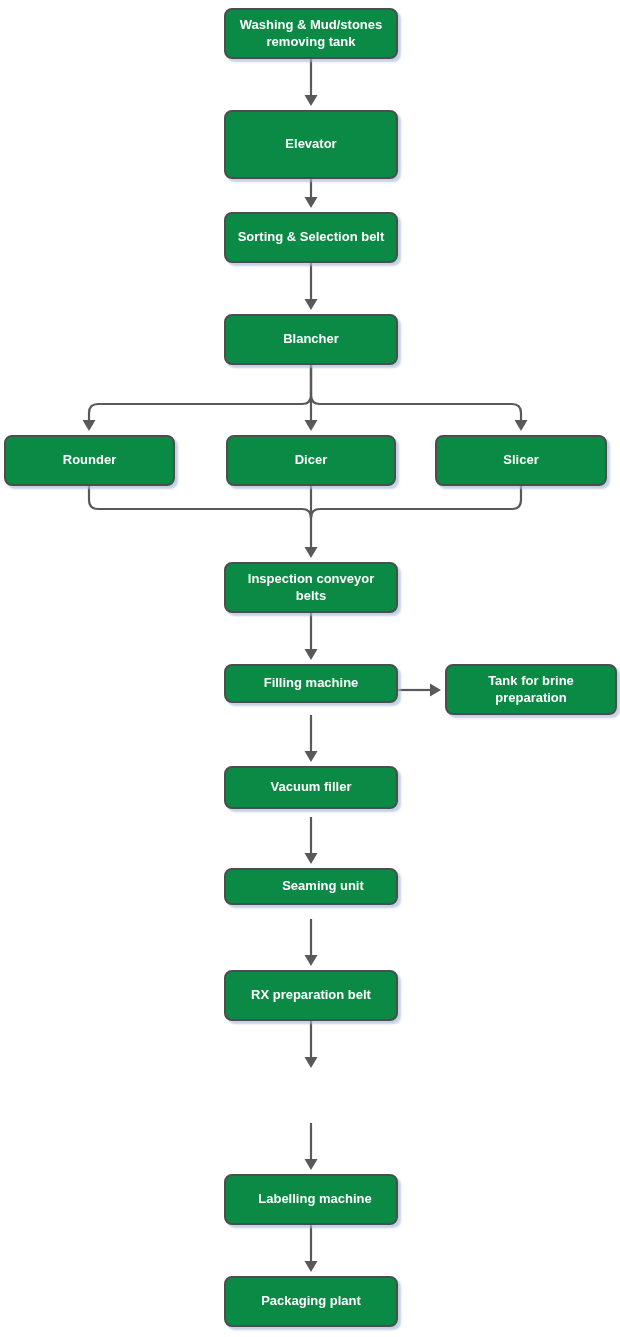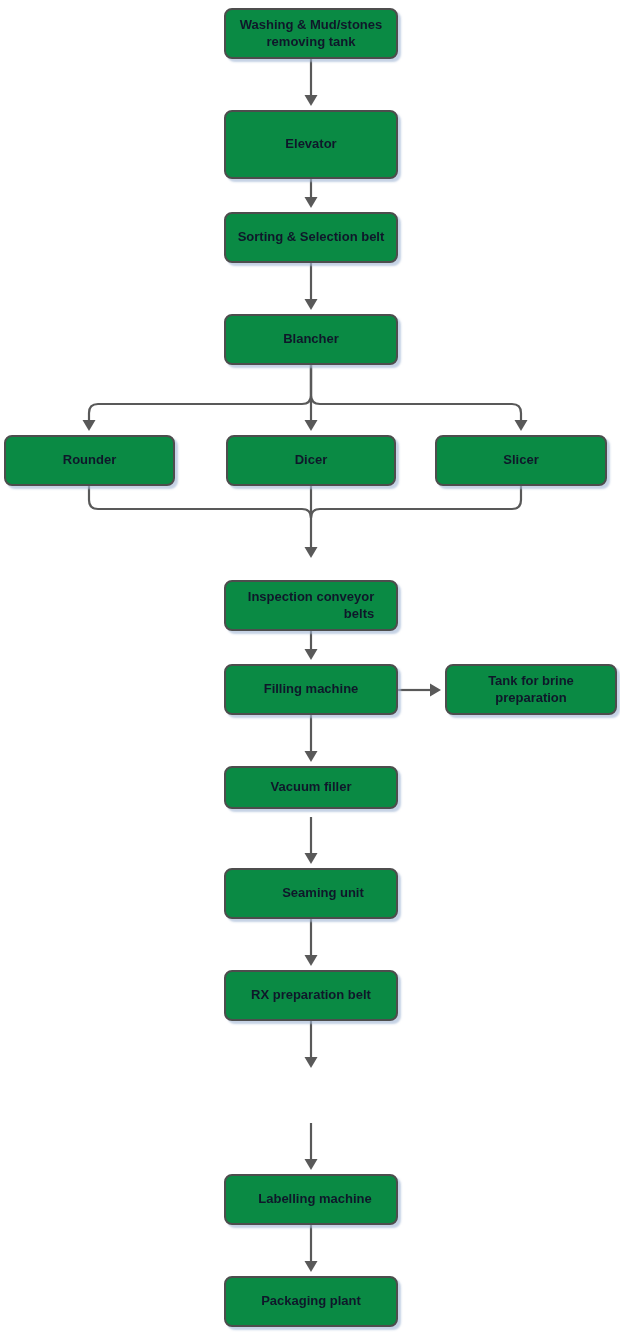--- a/index.html
+++ b/index.html
@@ -25,21 +25,21 @@
     position: absolute;
     box-sizing: border-box;
     display: flex;
     align-items: center;
     justify-content: center;
     text-align: center;
     background: #0a8a44;
     border: 2px solid #4d4d4d;
     border-radius: 8px;
     box-shadow: 3px 3px 2px rgba(166, 186, 215, 0.65);
-    color: #0f172a;
+    color: #ffffff;
     font-weight: bold;
     font-size: 13px;
     line-height: 1.3;
     white-space: pre-line;
     z-index: 1;
     padding: 2px 4px;
   }
 </style>
 </head>
 <body>
@@ -86,24 +86,24 @@
   </svg>
 
   <div class="node" style="left:224px; top:8px;    width:174px; height:51px;">Washing &amp; Mud/stones
 removing tank</div>
   <div class="node" style="left:224px; top:110px;  width:174px; height:69px;">Elevator</div>
   <div class="node" style="left:224px; top:212px;  width:174px; height:51px;">Sorting &amp; Selection belt</div>
   <div class="node" style="left:224px; top:314px;  width:174px; height:51px;">Blancher</div>
   <div class="node" style="left:4px;   top:435px;  width:171px; height:51px;">Rounder</div>
   <div class="node" style="left:226px; top:435px;  width:170px; height:51px;">Dicer</div>
   <div class="node" style="left:435px; top:435px;  width:172px; height:51px;">Slicer</div>
-  <div class="node" style="left:224px; top:580px;  width:174px; height:51px;text-align:right;">Inspection conveyor
+  <div class="node" style="left:224px; top:562px;  width:174px; height:51px;">Inspection conveyor
 belts</div>
-  <div class="node" style="left:224px; top:664px;  width:174px; height:51px;">Filling machine</div>
+  <div class="node" style="left:224px; top:664px;  width:174px; height:39px;">Filling machine</div>
   <div class="node" style="left:445px; top:664px;  width:172px; height:51px;">Tank for brine
 preparation</div>
   <div class="node" style="left:224px; top:766px;  width:174px; height:43px;">Vacuum filler</div>
-  <div class="node" style="left:224px; top:868px;  width:174px; height:51px;padding-left:28px;">Seaming unit</div>
+  <div class="node" style="left:224px; top:868px;  width:174px; height:37px;padding-left:28px;">Seaming unit</div>
   <div class="node" style="left:224px; top:970px;  width:174px; height:51px;">RX preparation belt</div>
   <div class="node" style="left:224px; top:1174px; width:174px; height:51px;padding-left:12px;">Labelling machine</div>
   <div class="node" style="left:224px; top:1276px; width:174px; height:51px;">Packaging plant</div>
 
 </div>
 
 </body></html>

